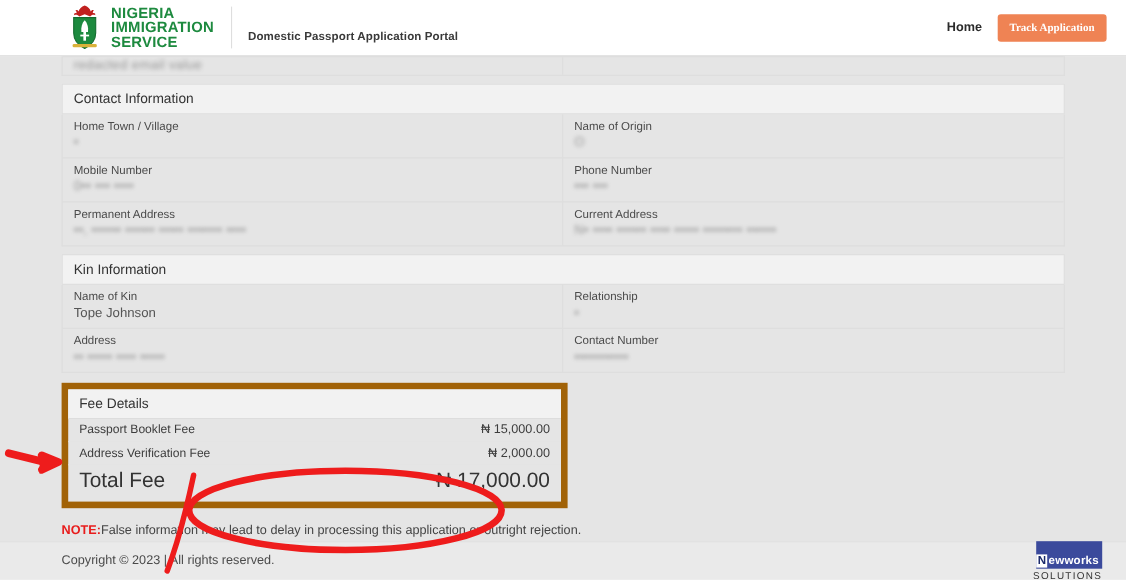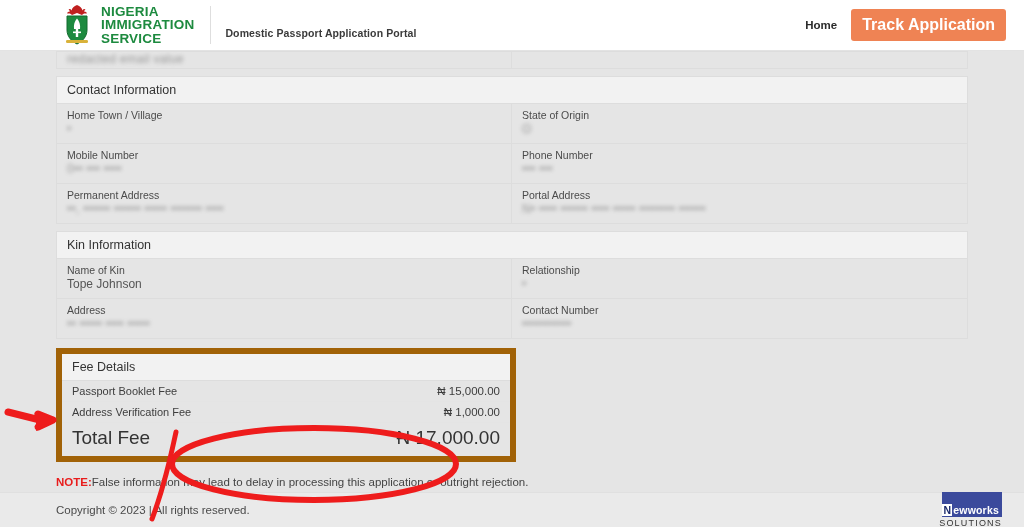--- a/index.html
+++ b/index.html
@@ -24,23 +24,23 @@
     margin-left: 9px; color: #1d8a3f; font-weight: bold;
     font-size: 13.5px; line-height: 13.4px; letter-spacing: .2px;
   }
   .brand-divider { width: 1px; height: 38px; background: #dedede; margin: 0 14px 0 16px; }
   .portal-title { font-size: 10.5px; color: #3a3a3a; font-weight: bold; letter-spacing: .1px; margin-top: 16px; }
   .header-right {
     margin-left: auto; margin-right: 18px; display: flex; align-items: center; gap: 14px;
   }
   .nav-home { font-size: 11.5px; color: #2b2b2b; font-weight: bold; text-decoration: none; }
   .btn-track {
-    background: #ef8354; color: #ffffff; font-size: 16px; font-weight: bold;
+    background: #ef8354; color: #ffffff; font-size: 10px; font-weight: bold;
     border: none; border-radius: 3px; padding: 7px 11px; cursor: pointer;
-    font-family: Liberation Sans, sans-serif;
+    font-family: Liberation Serif, serif;
   }
 
   
   .content { position: absolute; top: 51px; left: 0; width: 1024px; }
   .panel { margin: 0 56px; border: 1px solid #dddddd; border-top: none; }
   .panel.first { margin-top: 0; }
 
   .cut-row {
     display: flex; border-top: 1px solid #dddddd; height: 17px; overflow: hidden;
   }
@@ -167,41 +167,41 @@
 
     <div style="margin:7px 56px 0 56px;">
       <div class="section-head">Contact Information</div>
       <div style="border:1px solid #dddddd;border-top:none;">
         <div class="row2" style="border-top:none;">
           <div class="cell">
             <div class="fld-label">Home Town / Village</div>
             <div class="fld-value redacted">•</div>
           </div>
           <div class="cell">
-            <div class="fld-label">State of Origin</div>
+            <div class="fld-label">Name of Origin</div>
             <div class="fld-value redacted">O</div>
           </div>
         </div>
         <div class="row2">
           <div class="cell">
             <div class="fld-label">Mobile Number</div>
             <div class="fld-value redacted">0•• ••• ••••</div>
           </div>
           <div class="cell">
             <div class="fld-label">Phone Number</div>
             <div class="fld-value redacted">••• •••</div>
           </div>
         </div>
         <div class="row2">
           <div class="cell">
             <div class="fld-label">Permanent Address</div>
             <div class="fld-value redacted">••, •••••• •••••• ••••• ••••••• ••••</div>
           </div>
           <div class="cell">
-            <div class="fld-label">Portal Address</div>
+            <div class="fld-label">Current Address</div>
             <div class="fld-value redacted">N• •••• •••••• •••• ••••• •••••••• ••••••</div>
           </div>
         </div>
       </div>
     </div>
 
     <div style="margin:7px 56px 0 56px;">
       <div class="section-head">Kin Information</div>
       <div style="border:1px solid #dddddd;border-top:none;">
         <div class="row2" style="border-top:none;">
@@ -228,21 +228,21 @@
     </div>
 
     <div class="fee-wrap">
       <div class="fee-head">Fee Details</div>
       <div class="fee-row">
         <span>Passport Booklet Fee</span>
         <span class="amt">₦ 15,000.00</span>
       </div>
       <div class="fee-row">
         <span>Address Verification Fee</span>
-        <span class="amt">₦ 1,000.00</span>
+        <span class="amt">₦ 2,000.00</span>
       </div>
       <div class="fee-total">
         <span class="lbl">Total Fee</span>
         <span class="amt">₦ 17,000.00</span>
       </div>
     </div>
 
     <div class="note">
       <span class="tag">NOTE:</span><span>False information may lead to delay in processing this application or outright rejection.</span>
     </div>

